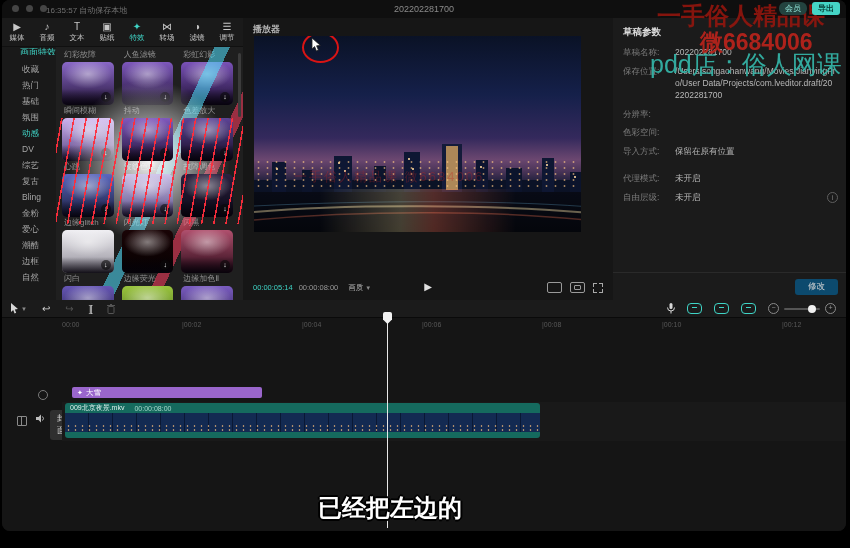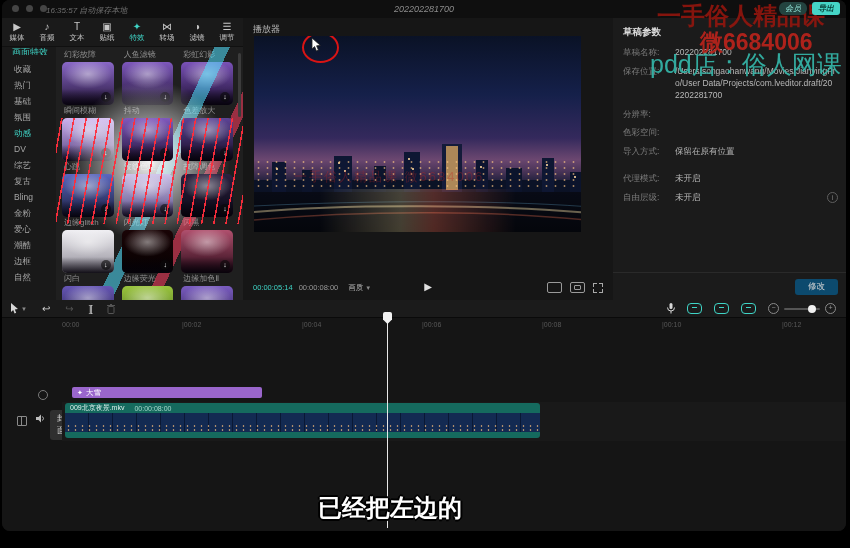--- a/index.html
+++ b/index.html
@@ -2,38 +2,38 @@
 <html style="--accent: #3fd4c6; --purple: #9a66cc; --clipteal: #156a5e;"><head>
 <meta charset="utf-8">
 <style>
   html,body{margin:0;padding:0;background:#000;}
   #app{position:relative;width:850px;height:548px;background:#000;overflow:hidden;
        font-family:"Liberation Sans",sans-serif;color:#ccc;-webkit-font-smoothing:antialiased;}
   .window{position:absolute;left:2px;top:0;width:844px;height:531px;background:#141414;
           border-radius:8px;overflow:hidden;}
 
   
-  .titlebar{position:absolute;left:0;top:0;right:0;height:18px;background:#0f0f0f;font-style:italic;}
+  .titlebar{position:absolute;left:0;top:0;right:0;height:18px;background:#0f0f0f;}
   .dots{position:absolute;left:10px;top:5px;display:flex;gap:7px;}
   .dots i{width:7px;height:7px;border-radius:50%;background:#454545;display:block;}
   .title-left{position:absolute;left:44px;top:5px;font-size:8px;color:#707070;}
   .title-center{position:absolute;left:0;right:0;top:4px;text-align:center;font-size:9px;color:#8b8b8b;}
   .tb-btns{position:absolute;right:6px;top:2px;display:flex;gap:5px;z-index:3;}
   .badge{font-size:8px;padding:1px 6px;border-radius:3px;line-height:11px;}
   .badge.member{background:#23433f;color:#8fe0d5;border-radius:6px;}
   .badge.export{background:#45d5c6;color:#063b34;font-weight:bold;}
 
   
   .left-panel{position:absolute;left:0;top:18px;width:241px;height:282px;background:#1c1c1c;border-right:1px solid #000;}
   .tabsbar{display:flex;height:28px;align-items:center;border-bottom:1px solid #101010;background:#1a1a1a;}
   .tab{width:30px;display:flex;flex-direction:column;align-items:center;gap:1px;color:#c7c7c7;cursor:default;}
   .tab .tabicon{font-size:10px;line-height:10px;height:10px;}
   .tab .tablabel{font-size:7.5px;}
   .tab.selected{color:var(--accent);}
-  .sidebar{position:absolute;left:0;top:29px;bottom:0;width:54px;background:#191919;overflow:hidden;}
+  .sidebar{position:absolute;left:0;top:29px;bottom:0;width:54px;background:#191919;overflow:hidden;padding-left:8px;}
   .sidebar .toptab{height:9px;overflow:hidden;color:var(--accent);font-size:9px;padding-left:10px;margin-top:-1px;}
   .catlist{margin-top:6px;}
   .cat{height:16px;line-height:16px;padding-left:12px;font-size:8.5px;color:#a6a6a6;}
   .cat.selected{color:var(--accent);}
   .gridwrap{position:absolute;left:54px;top:29px;right:0;bottom:0;background:#1f1f1f;overflow:hidden;padding:2px 10px 0 6px;}
   .top-labels{display:grid;grid-template-columns:repeat(3,1fr);column-gap:8px;height:13px;}
   .top-labels span{font-size:8px;color:#8f8f8f;padding-left:2px;}
   .cells{display:grid;grid-template-columns:repeat(3,1fr);column-gap:8px;}
   .cell{margin-bottom:1px;}
   .thumb{height:43px;border-radius:5px;position:relative;overflow:hidden;
@@ -48,21 +48,21 @@
   .fx-neon::after{content:"";position:absolute;left:0;right:0;top:28%;height:42%;
     background:repeating-linear-gradient(100deg,transparent 0 5px,rgba(255,45,60,.95) 5px 6.5px,transparent 6.5px 12px);}
   .dl{position:absolute;right:3px;bottom:3px;width:10px;height:10px;border-radius:50%;
       background:rgba(10,10,10,.6);color:#eee;font-size:7px;line-height:10px;text-align:center;}
   .cellname{font-size:8px;color:#8f8f8f;height:12px;line-height:12px;padding-left:2px;
             white-space:nowrap;overflow:hidden;}
   .vscroll{position:absolute;right:2px;top:6px;width:3px;height:64px;border-radius:2px;background:#3c3c3c;}
 
   
   .player{position:absolute;left:241px;top:18px;width:370px;height:282px;background:#161616;border-right:1px solid #000;}
-  .player-title{position:absolute;left:10px;top:5px;font-size:9px;color:#b3b3b3;}
+  .player-title{position:absolute;left:10px;top:5px;font-size:9px;color:#b3b3b3;font-weight:bold;}
   .video{position:absolute;left:11px;top:18px;width:327px;height:196px;overflow:hidden;background:
     linear-gradient(180deg,#0a1226 0%,#15204a 30%,#34295c 52%,#6b4770 63%,#4a3458 69%,#131a33 76%,#0a0e1d 100%);}
   .citylights{position:absolute;left:0;right:0;top:63%;height:16%;
     background-image:radial-gradient(circle,rgba(255,200,130,.75) 0.6px,transparent 1.3px);
     background-size:9px 6px;opacity:.8;}
   .roadlights{position:absolute;left:0;right:0;bottom:0;height:22%;
     background:
       linear-gradient(90deg,transparent 20%,rgba(255,230,160,.25) 45%,rgba(255,120,90,.3) 55%,transparent 80%),
       linear-gradient(180deg,transparent,rgba(0,0,0,.5));}
   .video svg.skyline{position:absolute;left:0;bottom:0;}

